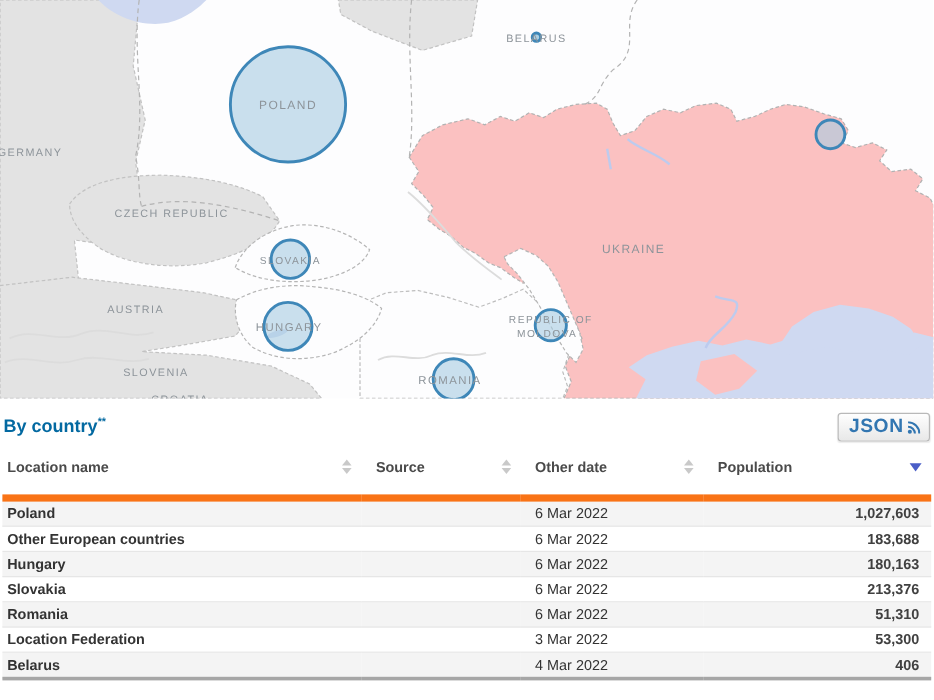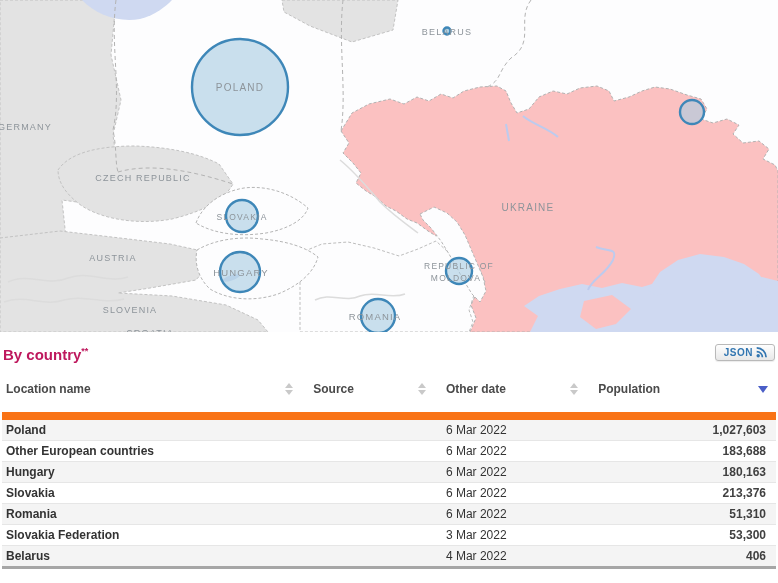--- a/index.html
+++ b/index.html
@@ -6,30 +6,30 @@
   .page{width:778px;height:583px;overflow:hidden;background:#fff;}
 
   
   .map-wrap{width:778px;height:332px;overflow:hidden;background:#fdfdfe;position:relative;}
   .map-wrap svg{display:block;}
   .map-label{font-family:"Liberation Sans",sans-serif;fill:#8d949a;letter-spacing:1.2px;}
 
   
   .content{padding:12px 2px 0 2px;}
   .section-head{display:flex;justify-content:space-between;align-items:flex-start;height:26px;}
-  .section-title{margin:2px 0 0 1px;font-size:15px;font-weight:bold;color:#be185d;}
+  .section-title{margin:2px 0 0 1px;font-size:15px;font-weight:bold;color:#0369a1;}
   .section-title sup{font-size:9px;}
   .json-btn{display:flex;align-items:center;gap:3px;margin-right:1px;
     background:linear-gradient(#fefefe,#e8e8e8);border:1px solid #b9b9b9;border-radius:3px;
     padding:2px 7px 2px 8px;cursor:pointer;box-shadow:0 1px 1px rgba(0,0,0,.08);}
-  .json-btn span{font-size:10px;font-weight:bold;color:#3276b1;letter-spacing:.5px;}
+  .json-btn span{font-size:16px;font-weight:bold;color:#3276b1;letter-spacing:.5px;}
 
   
   table.data{width:774px;border-collapse:collapse;margin-top:8px;border-bottom:3px solid #a6a6a6;}
-  table.data th{padding:4px 8px 16px 12px;border-bottom:8px solid #f97316;cursor:pointer;}
+  table.data th{padding:4px 8px 16px 12px;border-bottom:6px solid #f97316;cursor:pointer;}
   table.data th:first-child{padding-left:4px;}
   .th-inner{display:flex;justify-content:space-between;align-items:center;
     font-size:12px;font-weight:bold;color:#4a4a4a;}
   .col-loc{width:306px;} .col-src{width:118px;} .col-date{width:140px;} .col-pop{width:178px;}
   table.data td{padding:3px 10px 3px 12px;font-size:12px;color:#333;border-top:1px solid #e6e6e6;}
   table.data td:first-child{padding-left:4px;font-weight:bold;}
   table.data td.pop{text-align:right;font-weight:bold;color:#404040;}
   table.data tbody tr:nth-child(odd){background:#f4f4f4;}
 
   
@@ -200,21 +200,21 @@
           <td>6 Mar 2022</td>
           <td class="pop">213,376</td>
         </tr>
         <tr>
           <td>Romania</td>
           <td></td>
           <td>6 Mar 2022</td>
           <td class="pop">51,310</td>
         </tr>
         <tr>
-          <td>Slovakia Federation</td>
+          <td>Location Federation</td>
           <td></td>
           <td>3 Mar 2022</td>
           <td class="pop">53,300</td>
         </tr>
         <tr>
           <td>Belarus</td>
           <td></td>
           <td>4 Mar 2022</td>
           <td class="pop">406</td>
         </tr>

